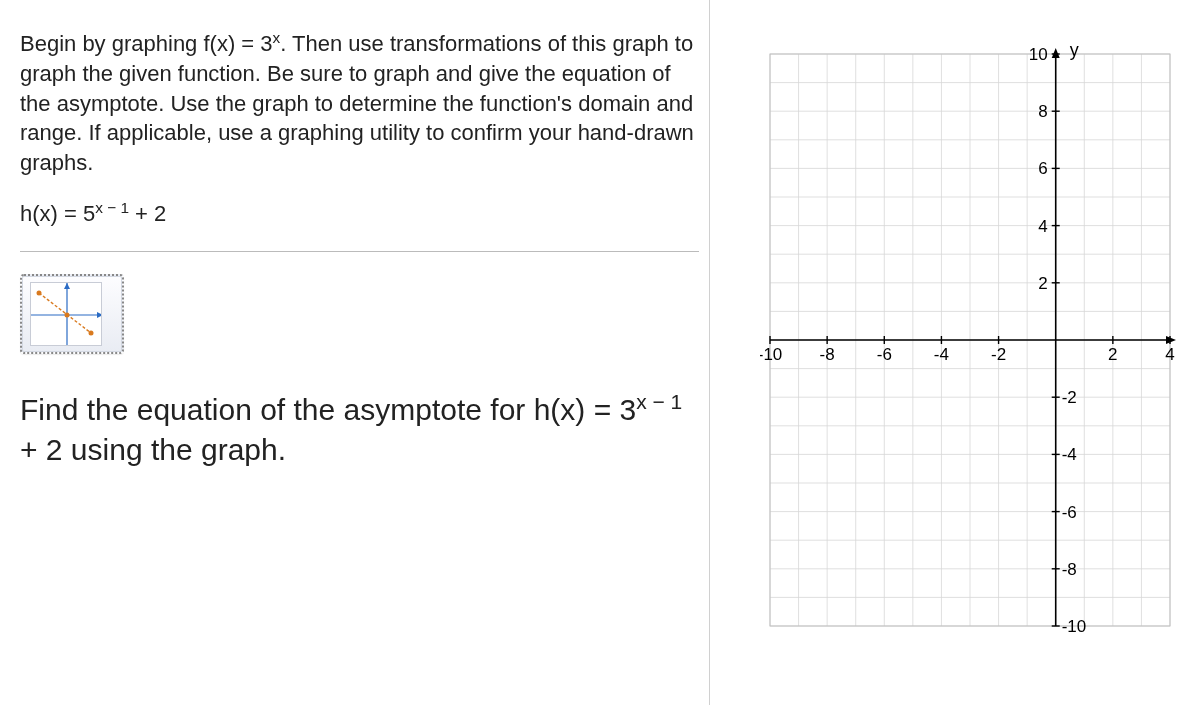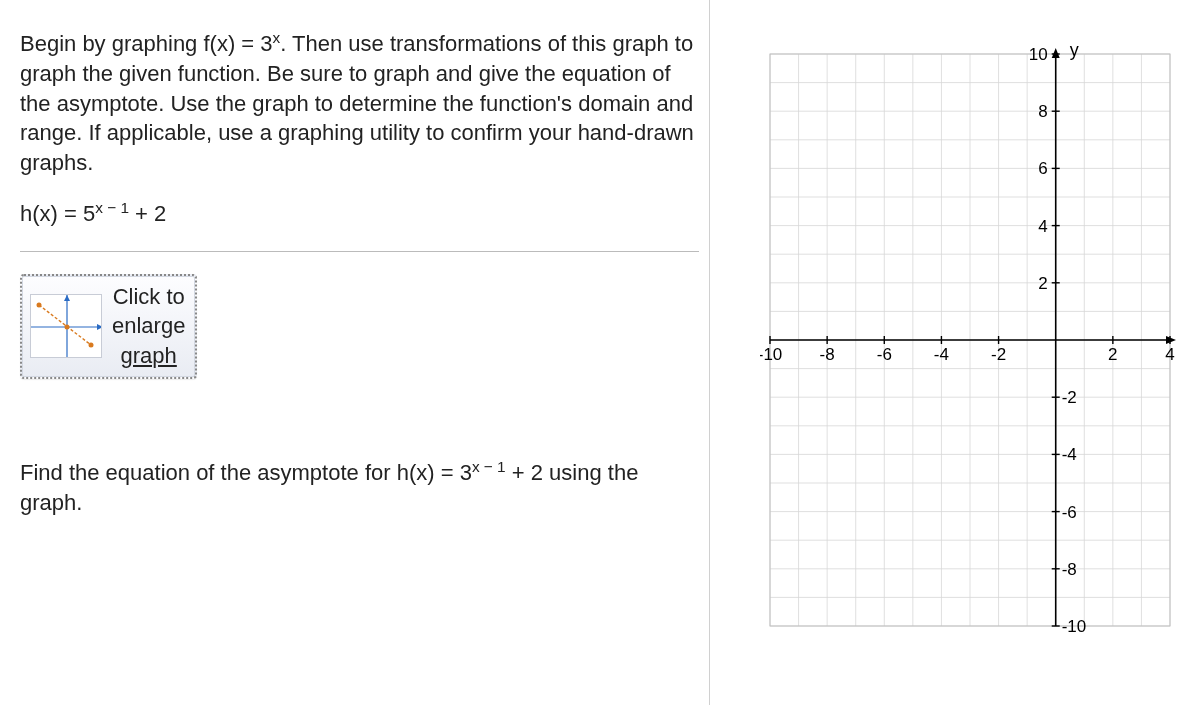--- a/index.html
+++ b/index.html
@@ -43,21 +43,21 @@
     position: relative;
     overflow: hidden;
   }
   .graph-button .label {
     font-size: 22px;
     color: #222;
     text-align: center;
   }
   .graph-button .label span { display: block; }
   .graph-button .label .underline { text-decoration: underline; }
-  .find-text { font-size: 22px; margin-top: 44px; }
+  .find-text { font-size: 30px; }
   .right-panel {
     flex: 1;
     position: relative;
     padding: 40px 0 0 50px;
   }
   .plot-holder { position: relative; width: 420px; height: 600px; }
   sup.ex { font-size: 0.7em; vertical-align: super; }
 </style>
 </head>
 <body>
@@ -80,25 +80,20 @@
       <svg viewBox="0 0 72 64" width="72" height="64">
         <line x1="36" y1="0" x2="36" y2="64" stroke="#2a6bc4" stroke-width="1.2"></line>
         <line x1="0" y1="32" x2="72" y2="32" stroke="#2a6bc4" stroke-width="1.2"></line>
         <polygon points="36,0 33,6 39,6" fill="#2a6bc4"></polygon>
         <polygon points="72,32 66,29 66,35" fill="#2a6bc4"></polygon>
         <circle cx="8" cy="10" r="2.5" fill="#d97a1f"></circle>
         <circle cx="36" cy="32" r="2.5" fill="#d97a1f"></circle>
         <circle cx="60" cy="50" r="2.5" fill="#d97a1f"></circle>
         <line x1="8" y1="10" x2="60" y2="50" stroke="#d97a1f" stroke-width="1.4" stroke-dasharray="3,2"></line>
       </svg>
-    </div>
-    <div class="label">
-      <span>Click to</span>
-      <span>enlarge</span>
-      <span class="underline">graph</span>
     </div>
   </div>
 
   <p class="find-text">
     <span>Find the equation of the asymptote for h(x) = 3</span><sup class="ex">x − 1</sup><span> + 2 using the graph.</span>
   </p>
 
 </div>
 
 <div class="right-panel">

